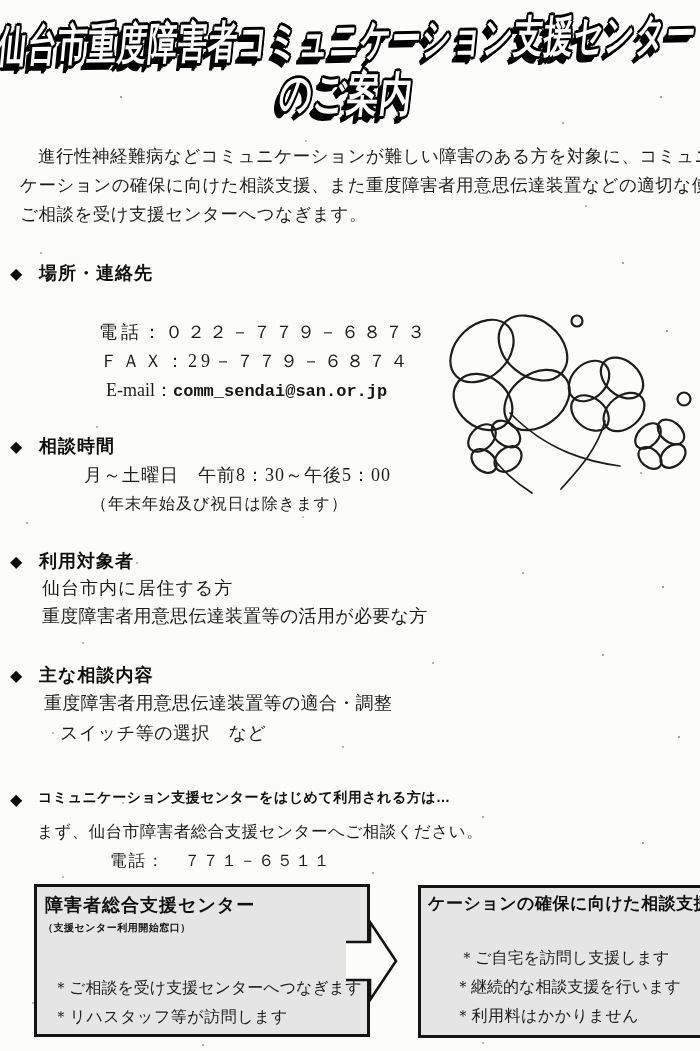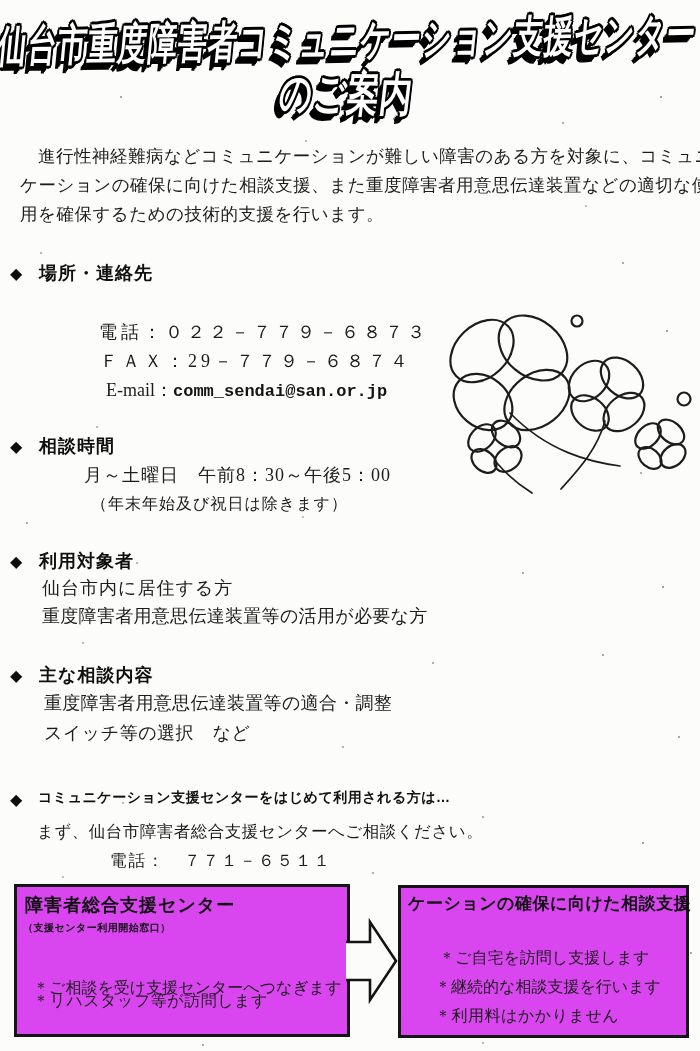--- a/index.html
+++ b/index.html
@@ -30,21 +30,21 @@
 
   .intro{font-size:17.5px;letter-spacing:0.5px;}
   .bullet{font-family:"Liberation Sans","DejaVu Sans",sans-serif;font-size:16px;color:#0d0d0d;}
   .h{font-size:18px;letter-spacing:1px;}
   .body18{font-size:18px;}
   .tel{letter-spacing:4px;}
   .ls2{letter-spacing:2.5px;}
   .ls1{letter-spacing:1px;}
   .small16{font-size:16px;}
 
-  .flowbox{position:absolute;border:3px solid #141414;background:#d946ef;}
+  .flowbox{position:absolute;border:3px solid #141414;background:#e5e5e5;margin-left:20px;}
   .box-l{left:14px;top:884px;width:330px;height:147px;}
   .box-r{left:398px;top:885px;width:285px;height:147px;}
   .flowbox .abs{line-height:1.2;}
 
   .doodle,.arrow{position:absolute;}
   .speckles{position:absolute;left:0;top:0;width:2px;height:2px;background:transparent;
     box-shadow:
       120px 96px 0 0 #a8a8a8, 305px 140px 0 0 #bdbdbd, 562px 122px 0 0 #b0b0b0,
       660px 96px 0 0 #9e9e9e, 40px 252px 0 0 #b6b6b6, 622px 262px 0 0 #ababab,
       666px 330px 0 0 #a2a2a2, 96px 426px 0 0 #bcbcbc, 640px 472px 0 0 #b3b3b3,
@@ -61,21 +61,21 @@
 <body>
 
 <div class="page">
   <div class="speckles"></div>
 
   <div class="title-line title-l1">仙台市重度障害者コミュニケーション支援センター</div>
   <div class="title-line title-l2">のご案内</div>
 
   <div class="abs intro serif" style="top:146px;left:20px;">　進行性神経難病などコミュニケーションが難しい障害のある方を対象に、コミュニ</div>
   <div class="abs intro serif" style="top:175px;left:20px;">ケーションの確保に向けた相談支援、また重度障害者用意思伝達装置などの適切な使</div>
-  <div class="abs intro serif" style="top:204px;left:20px;">用を確保するための技術的支援を行います。</div>
+  <div class="abs intro serif" style="top:204px;left:20px;">ご相談を受け支援センターへつなぎます。</div>
 
   <span class="abs bullet" style="top:265px;left:10px;">◆</span>
   <div class="abs sansb h" style="top:263px;left:39px;">場所・連絡先</div>
   <div class="abs serif body18 tel" style="top:322px;left:99px;">電話：０２２－７７９－６８７３</div>
   <div class="abs serif body18 tel" style="top:351px;left:100px;">ＦＡＸ：29－７７９－６８７４</div>
   <div class="abs" style="top:380px;left:106px;">
     <span class="serif" style="font-size:18px;">E-mail：</span><span class="mono" style="font-size:17px;margin-top:48px;">comm_sendai@san.or.jp</span>
   </div>
 
   <svg class="doodle" style="left:448px;top:308px;" width="252" height="196" viewBox="448 308 252 196">
@@ -117,32 +117,32 @@
   <div class="abs serif small16 ls1" style="top:495px;left:91px;">（年末年始及び祝日は除きます）</div>
 
   <span class="abs bullet" style="top:553px;left:10px;">◆</span>
   <div class="abs sansb h" style="top:551px;left:39px;">利用対象者</div>
   <div class="abs serif body18 ls1" style="top:578px;left:42px;">仙台市内に居住する方</div>
   <div class="abs serif body18" style="top:606px;left:42px;letter-spacing:0.3px;">重度障害者用意思伝達装置等の活用が必要な方</div>
 
   <span class="abs bullet" style="top:667px;left:10px;">◆</span>
   <div class="abs sansb h" style="top:665px;left:39px;">主な相談内容</div>
   <div class="abs serif body18" style="top:693px;left:44px;letter-spacing:0.3px;">重度障害者用意思伝達装置等の適合・調整</div>
-  <div class="abs serif body18" style="top:723px;left:44px;letter-spacing:0.5px;text-align:right;">スイッチ等の選択　など</div>
+  <div class="abs serif body18" style="top:723px;left:60px;letter-spacing:0.5px;text-align:right;">スイッチ等の選択　など</div>
 
   <span class="abs bullet" style="top:791px;left:10px;">◆</span>
   <div class="abs sansb" style="top:789px;left:38px;font-size:14px;letter-spacing:0.5px;">コミュニケーション支援センターをはじめて利用される方は…</div>
   <div class="abs serif" style="top:823px;left:37px;font-size:16.5px;letter-spacing:0.5px;">まず、仙台市障害者総合支援センターへご相談ください。</div>
   <div class="abs serif" style="top:852px;left:110px;font-size:16.5px;letter-spacing:2px;">電話：　７７１－６５１１</div>
 
   <div class="flowbox box-l">
     <div class="abs sansb" style="top:8px;left:8px;font-size:18px;letter-spacing:1px;">障害者総合支援センター</div>
     <div class="abs sansb" style="top:35px;left:6px;font-size:10px;letter-spacing:0.5px;">（支援センター利用開始窓口）</div>
     <div class="abs serif" style="top:91px;left:16px;font-size:16px;">＊ご相談を受け支援センターへつなぎます</div>
-    <div class="abs serif" style="top:104px;left:16px;font-size:16px;letter-spacing:0.5px;">＊リハスタッフ等が訪問します</div>
+    <div class="abs serif" style="top:120px;left:16px;font-size:16px;letter-spacing:0.5px;">＊リハスタッフ等が訪問します</div>
   </div>
 
   <svg class="arrow" style="left:340px;top:914px;" width="60" height="92" viewBox="0 0 60 92">
     <path d="M6,28 L30,28 L30,8 L56,47 L30,86 L30,66 L6,66 L6,28" fill="#fcfcfa" stroke="none"></path>
     <path d="M6,28 L30,28 L30,8 L56,47 L30,86 L30,66 L6,66" fill="none" stroke="#141414" stroke-width="2.6" stroke-linejoin="miter"></path>
   </svg>
 
   <div class="flowbox box-r">
     <div class="abs sansb" style="top:6px;left:7px;font-size:17px;letter-spacing:0.5px;">ケーションの確保に向けた相談支援</div>
     <div class="abs serif" style="top:60px;left:38px;font-size:16px;">＊ご自宅を訪問し支援します</div>

